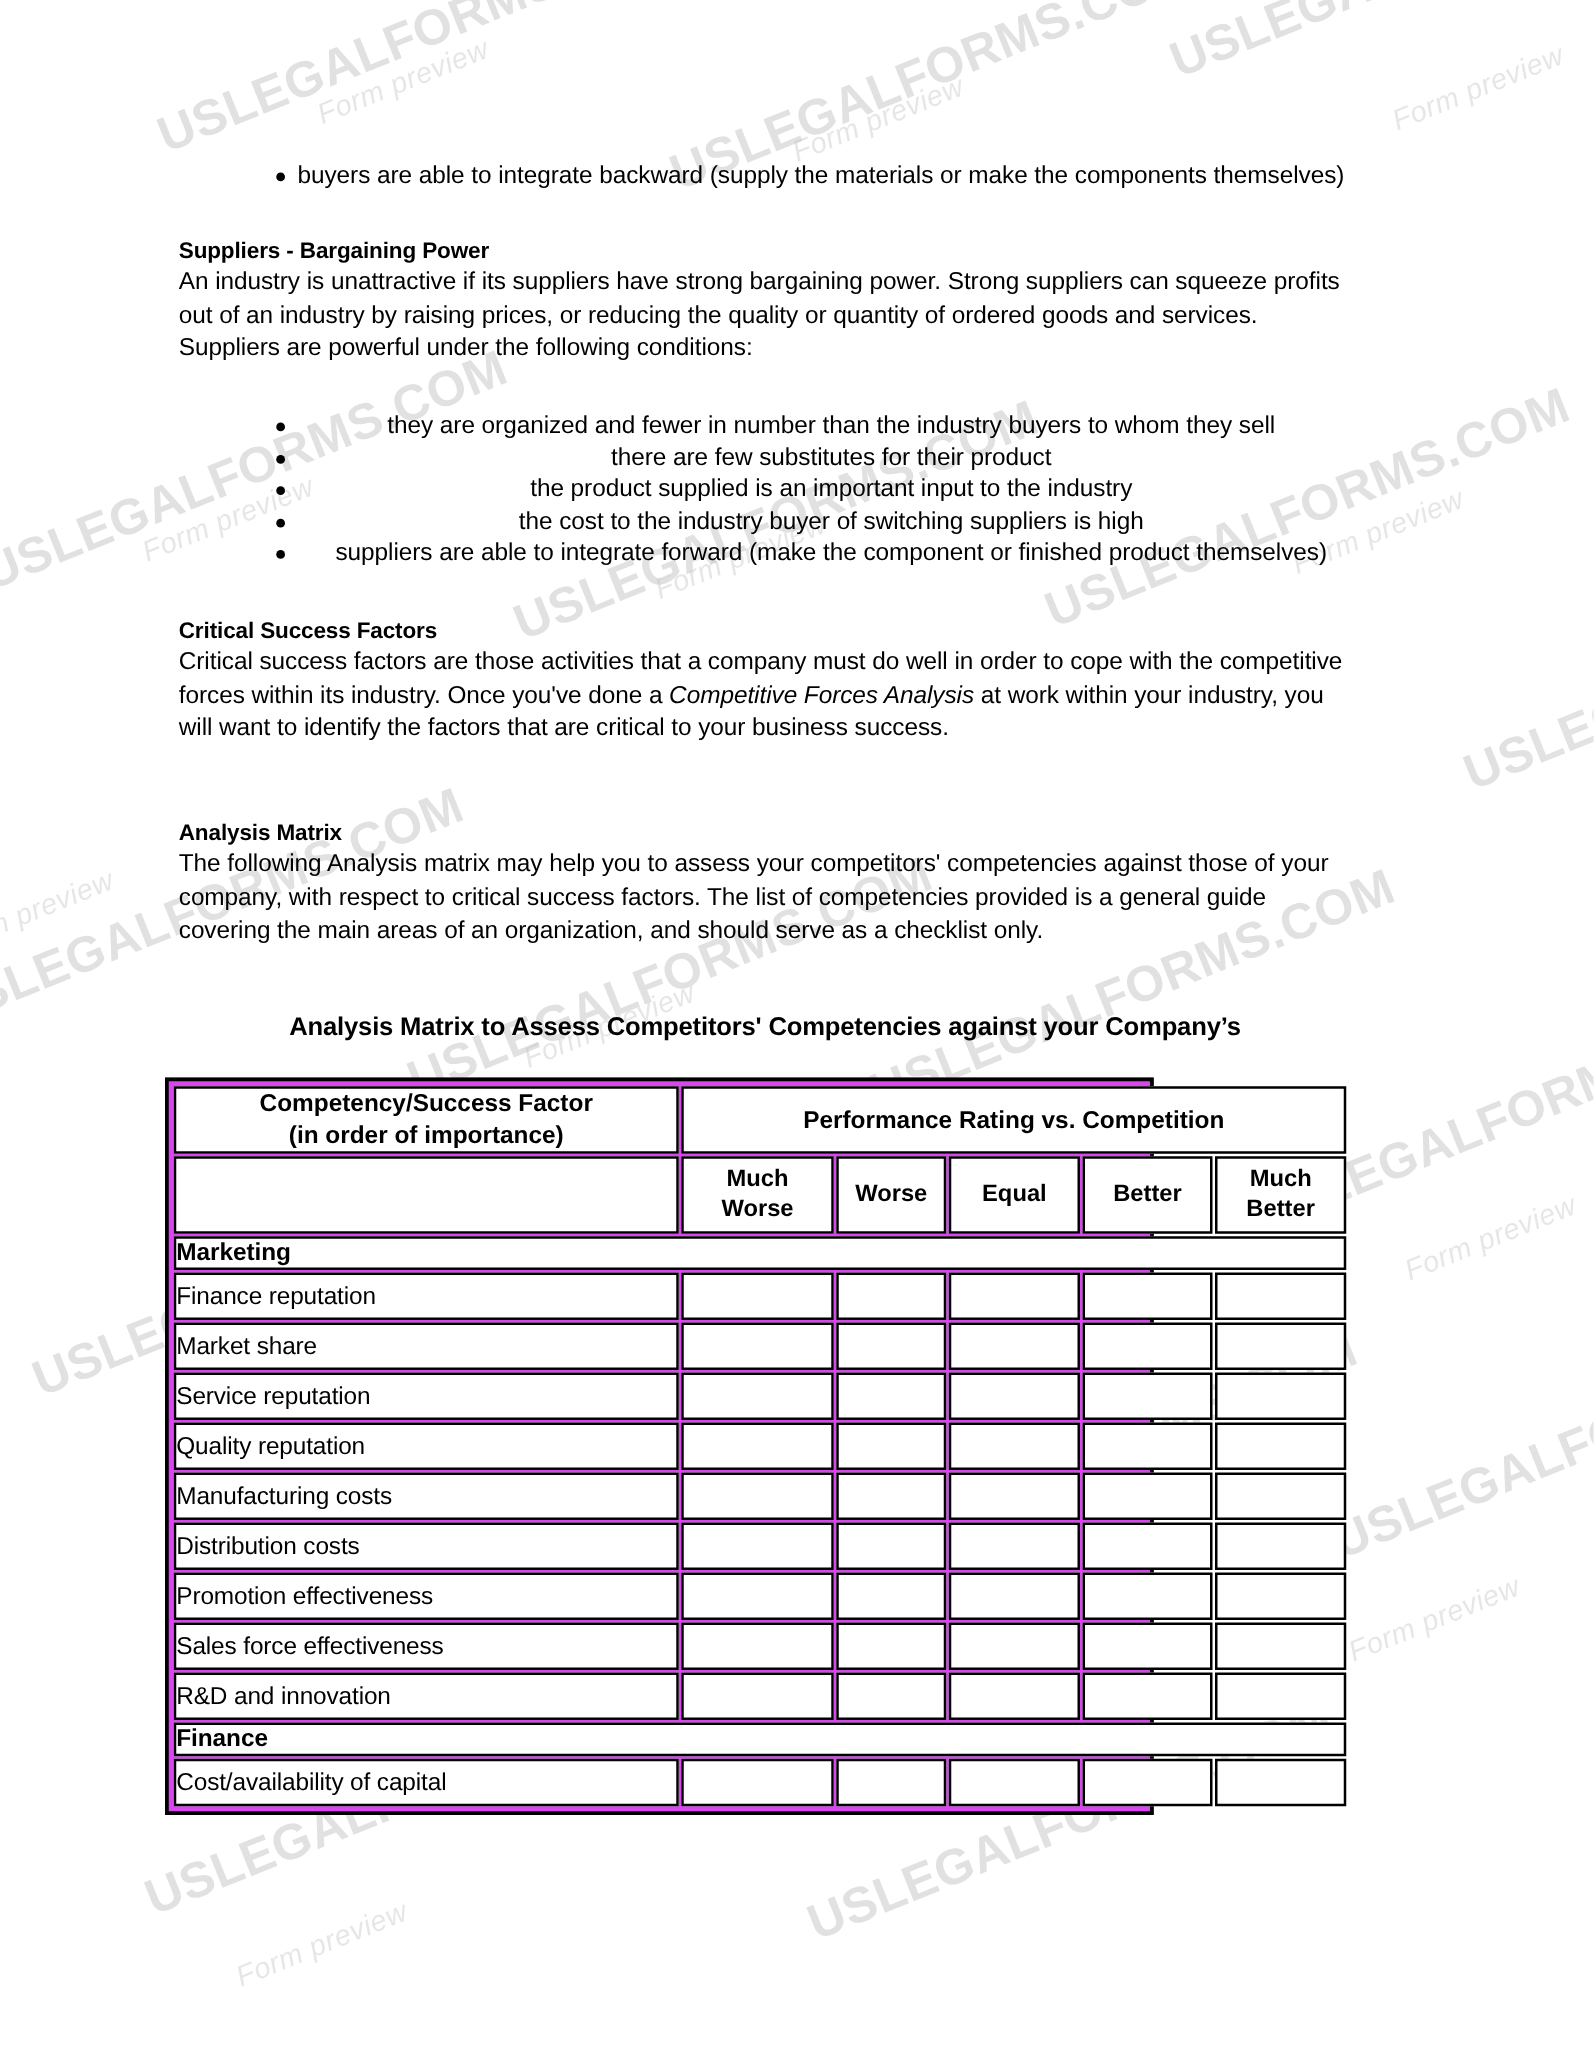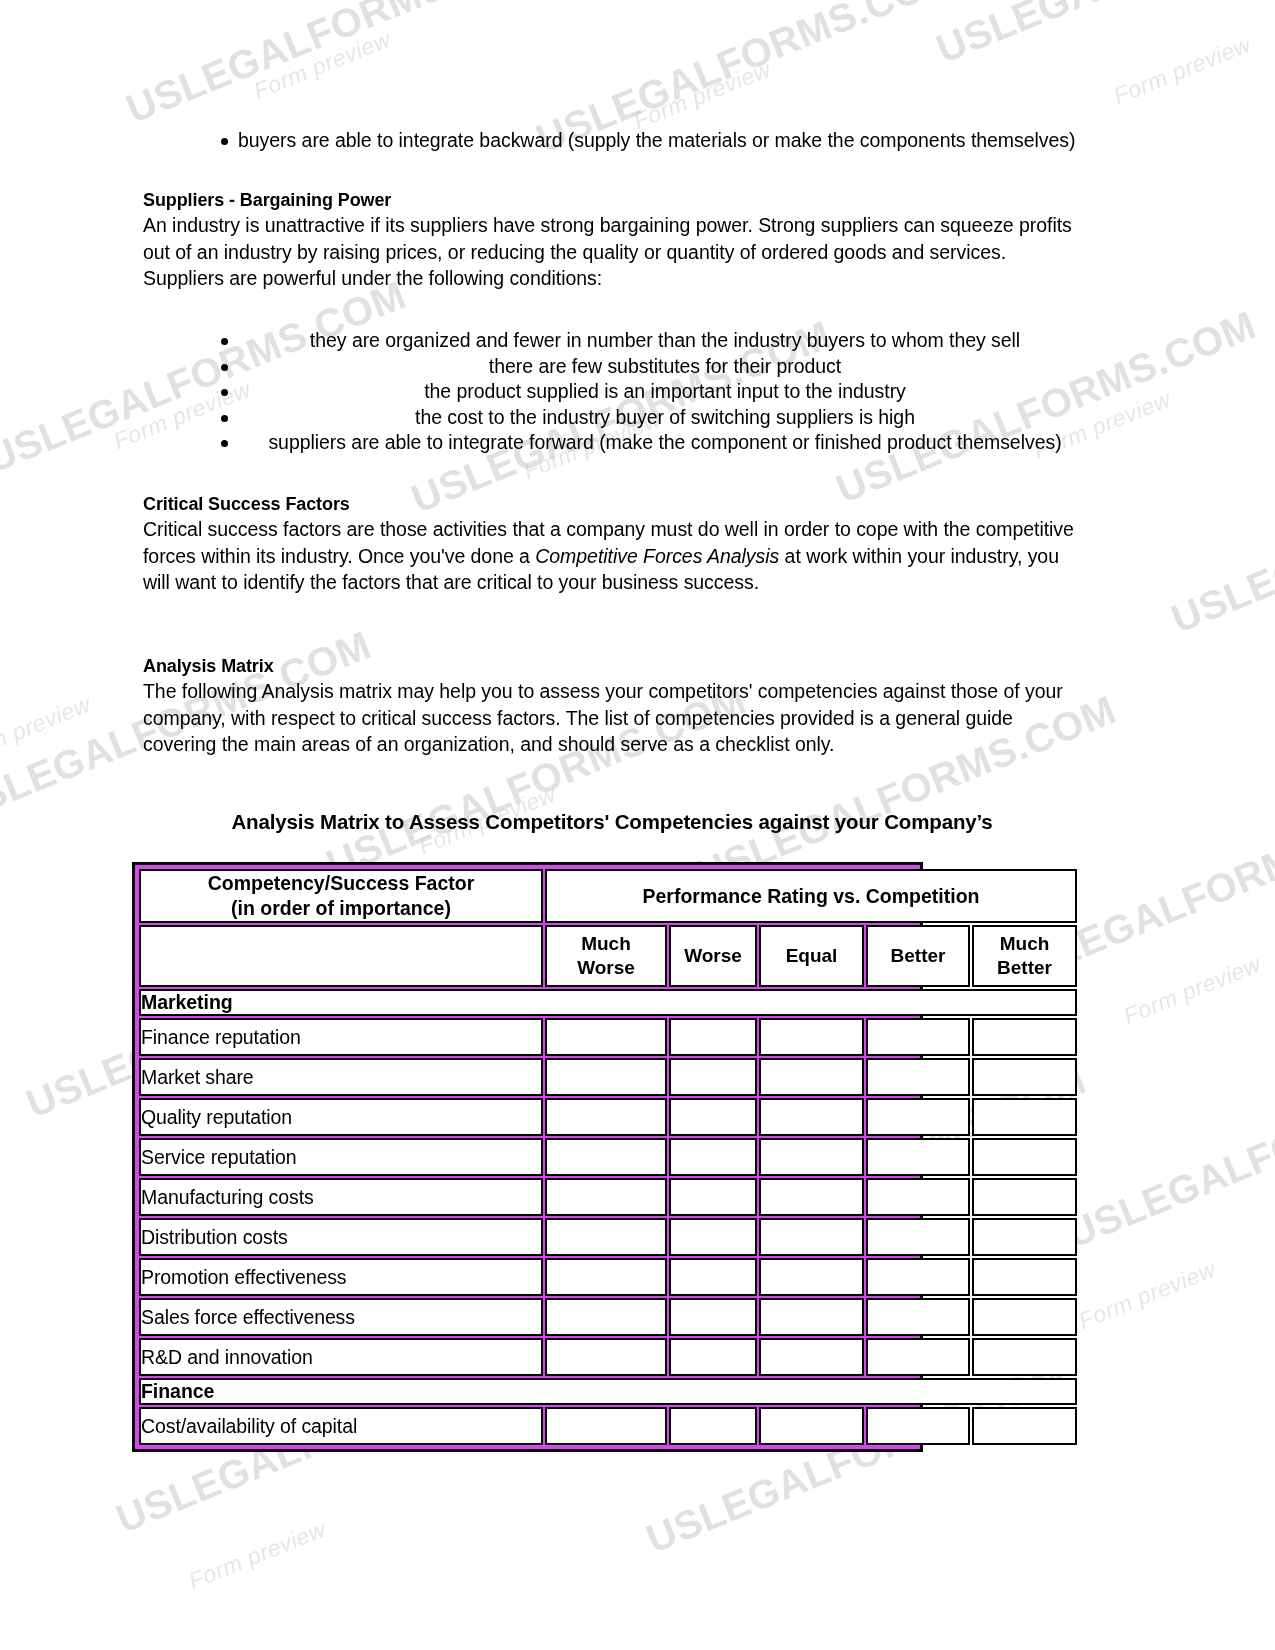--- a/index.html
+++ b/index.html
@@ -296,29 +296,29 @@
             </tr>
             <tr>
               <td class="factor">Market share</td>
               <td class="cell"></td>
               <td class="cell"></td>
               <td class="cell"></td>
               <td class="cell"></td>
               <td class="cell"></td>
             </tr>
             <tr>
+              <td class="factor">Service reputation</td>
+              <td class="cell"></td>
+              <td class="cell"></td>
+              <td class="cell"></td>
+              <td class="cell"></td>
+              <td class="cell"></td>
+            </tr>
+            <tr>
               <td class="factor">Quality reputation</td>
-              <td class="cell"></td>
-              <td class="cell"></td>
-              <td class="cell"></td>
-              <td class="cell"></td>
-              <td class="cell"></td>
-            </tr>
-            <tr>
-              <td class="factor">Service reputation</td>
               <td class="cell"></td>
               <td class="cell"></td>
               <td class="cell"></td>
               <td class="cell"></td>
               <td class="cell"></td>
             </tr>
             <tr>
               <td class="factor">Manufacturing costs</td>
               <td class="cell"></td>
               <td class="cell"></td>

